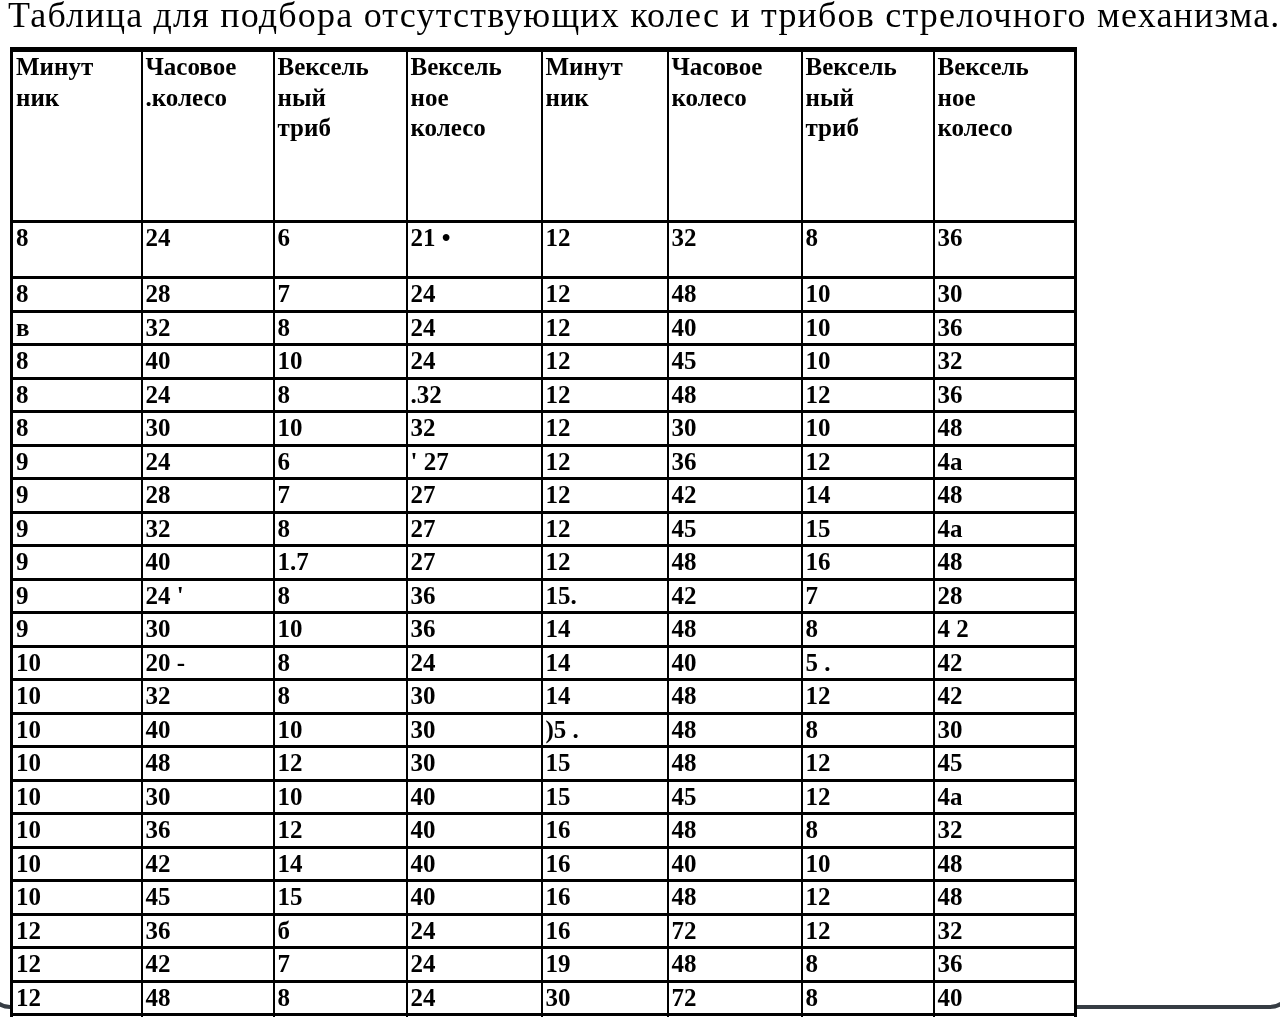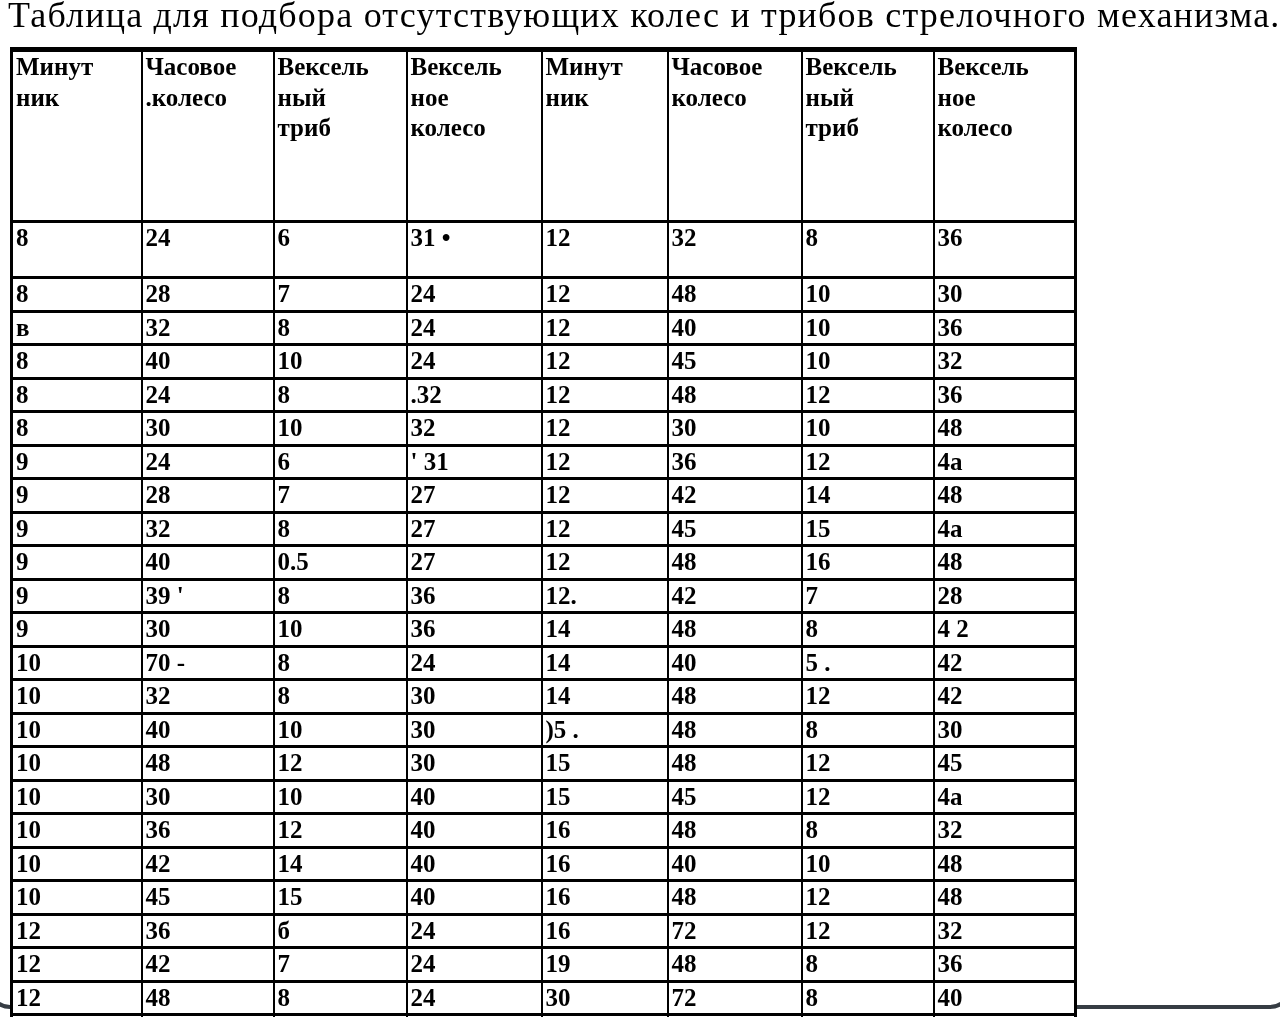--- a/index.html
+++ b/index.html
@@ -74,21 +74,21 @@
         <th>Вексель
 ное
 колесо</th>
       </tr>
     </thead>
     <tbody>
         <tr class="row-tall">
           <td>8</td>
           <td>24</td>
           <td>6</td>
-          <td>31 •</td>
+          <td>21 •</td>
           <td>12</td>
           <td>32</td>
           <td>8</td>
           <td>36</td>
         </tr>
         <tr>
           <td>8</td>
           <td>28</td>
           <td>7</td>
           <td>24</td>
@@ -134,21 +134,21 @@
           <td>32</td>
           <td>12</td>
           <td>30</td>
           <td>10</td>
           <td>48</td>
         </tr>
         <tr>
           <td>9</td>
           <td>24</td>
           <td>6</td>
-          <td>' 31</td>
+          <td>' 27</td>
           <td>12</td>
           <td>36</td>
           <td>12</td>
           <td>4a</td>
         </tr>
         <tr>
           <td>9</td>
           <td>28</td>
           <td>7</td>
           <td>27</td>
@@ -163,50 +163,50 @@
           <td>8</td>
           <td>27</td>
           <td>12</td>
           <td>45</td>
           <td>15</td>
           <td>4a</td>
         </tr>
         <tr>
           <td>9</td>
           <td>40</td>
-          <td>0.5</td>
+          <td>1.7</td>
           <td>27</td>
           <td>12</td>
           <td>48</td>
           <td>16</td>
           <td>48</td>
         </tr>
         <tr>
           <td>9</td>
-          <td>39 '</td>
-          <td>8</td>
-          <td>36</td>
-          <td>12.</td>
+          <td>24 '</td>
+          <td>8</td>
+          <td>36</td>
+          <td>15.</td>
           <td>42</td>
           <td>7</td>
           <td>28</td>
         </tr>
         <tr>
           <td>9</td>
           <td>30</td>
           <td>10</td>
           <td>36</td>
           <td>14</td>
           <td>48</td>
           <td>8</td>
           <td>4 2</td>
         </tr>
         <tr>
           <td>10</td>
-          <td>70 -</td>
+          <td>20 -</td>
           <td>8</td>
           <td>24</td>
           <td>14</td>
           <td>40</td>
           <td>5 .</td>
           <td>42</td>
         </tr>
         <tr>
           <td>10</td>
           <td>32</td>

